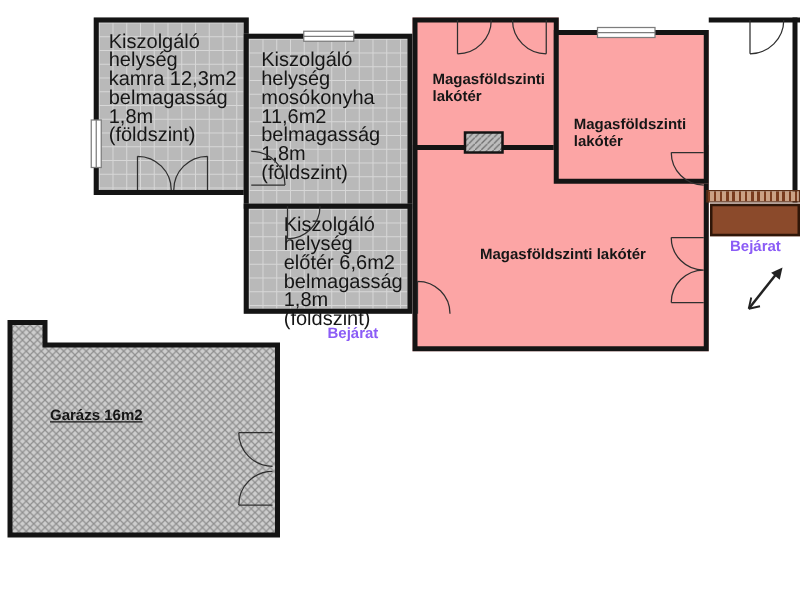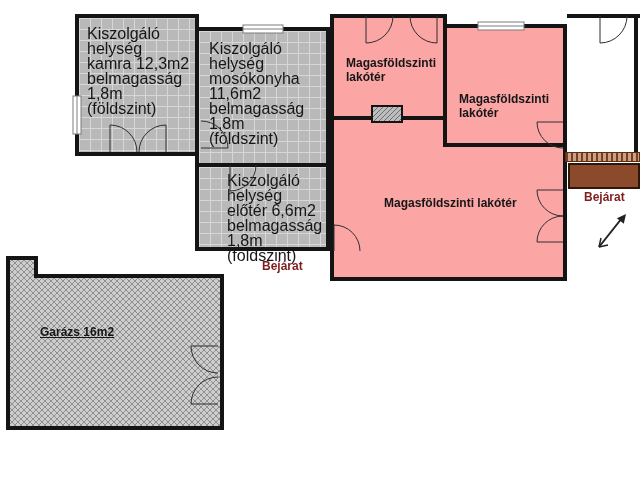--- a/index.html
+++ b/index.html
@@ -15,21 +15,21 @@
                      linear-gradient(to bottom,#d7d7d7 1px,transparent 1px);
     background-size:11px 11px;
   }
   .room-text{
     position:absolute;font-size:16px;line-height:15px;color:#161616;
     white-space:pre-line;
   }
   .room-label{
     position:absolute;font-size:12px;font-weight:bold;color:#161616;line-height:14px;
   }
-  .free-label{position:absolute;font-size:11px;color:#7f1d1d;}
+  .free-label{position:absolute;font-size:11px;color:#8b5cf6;}
   .free-label.bold{font-weight:bold;font-size:12px;}
   .wall-h{position:absolute;height:4px;background:#141414;}
   .wall-v{position:absolute;width:4px;background:#141414;}
   .brown-hatch{
     position:absolute;left:565px;top:152px;width:75px;height:10px;
     background:repeating-linear-gradient(90deg,#7a3c1e 0 2px,#caa184 2px 5px);
     border:1px solid #5a2d15;box-sizing:border-box;
   }
   .brown-block{
     position:absolute;left:568px;top:163px;width:72px;height:26px;

